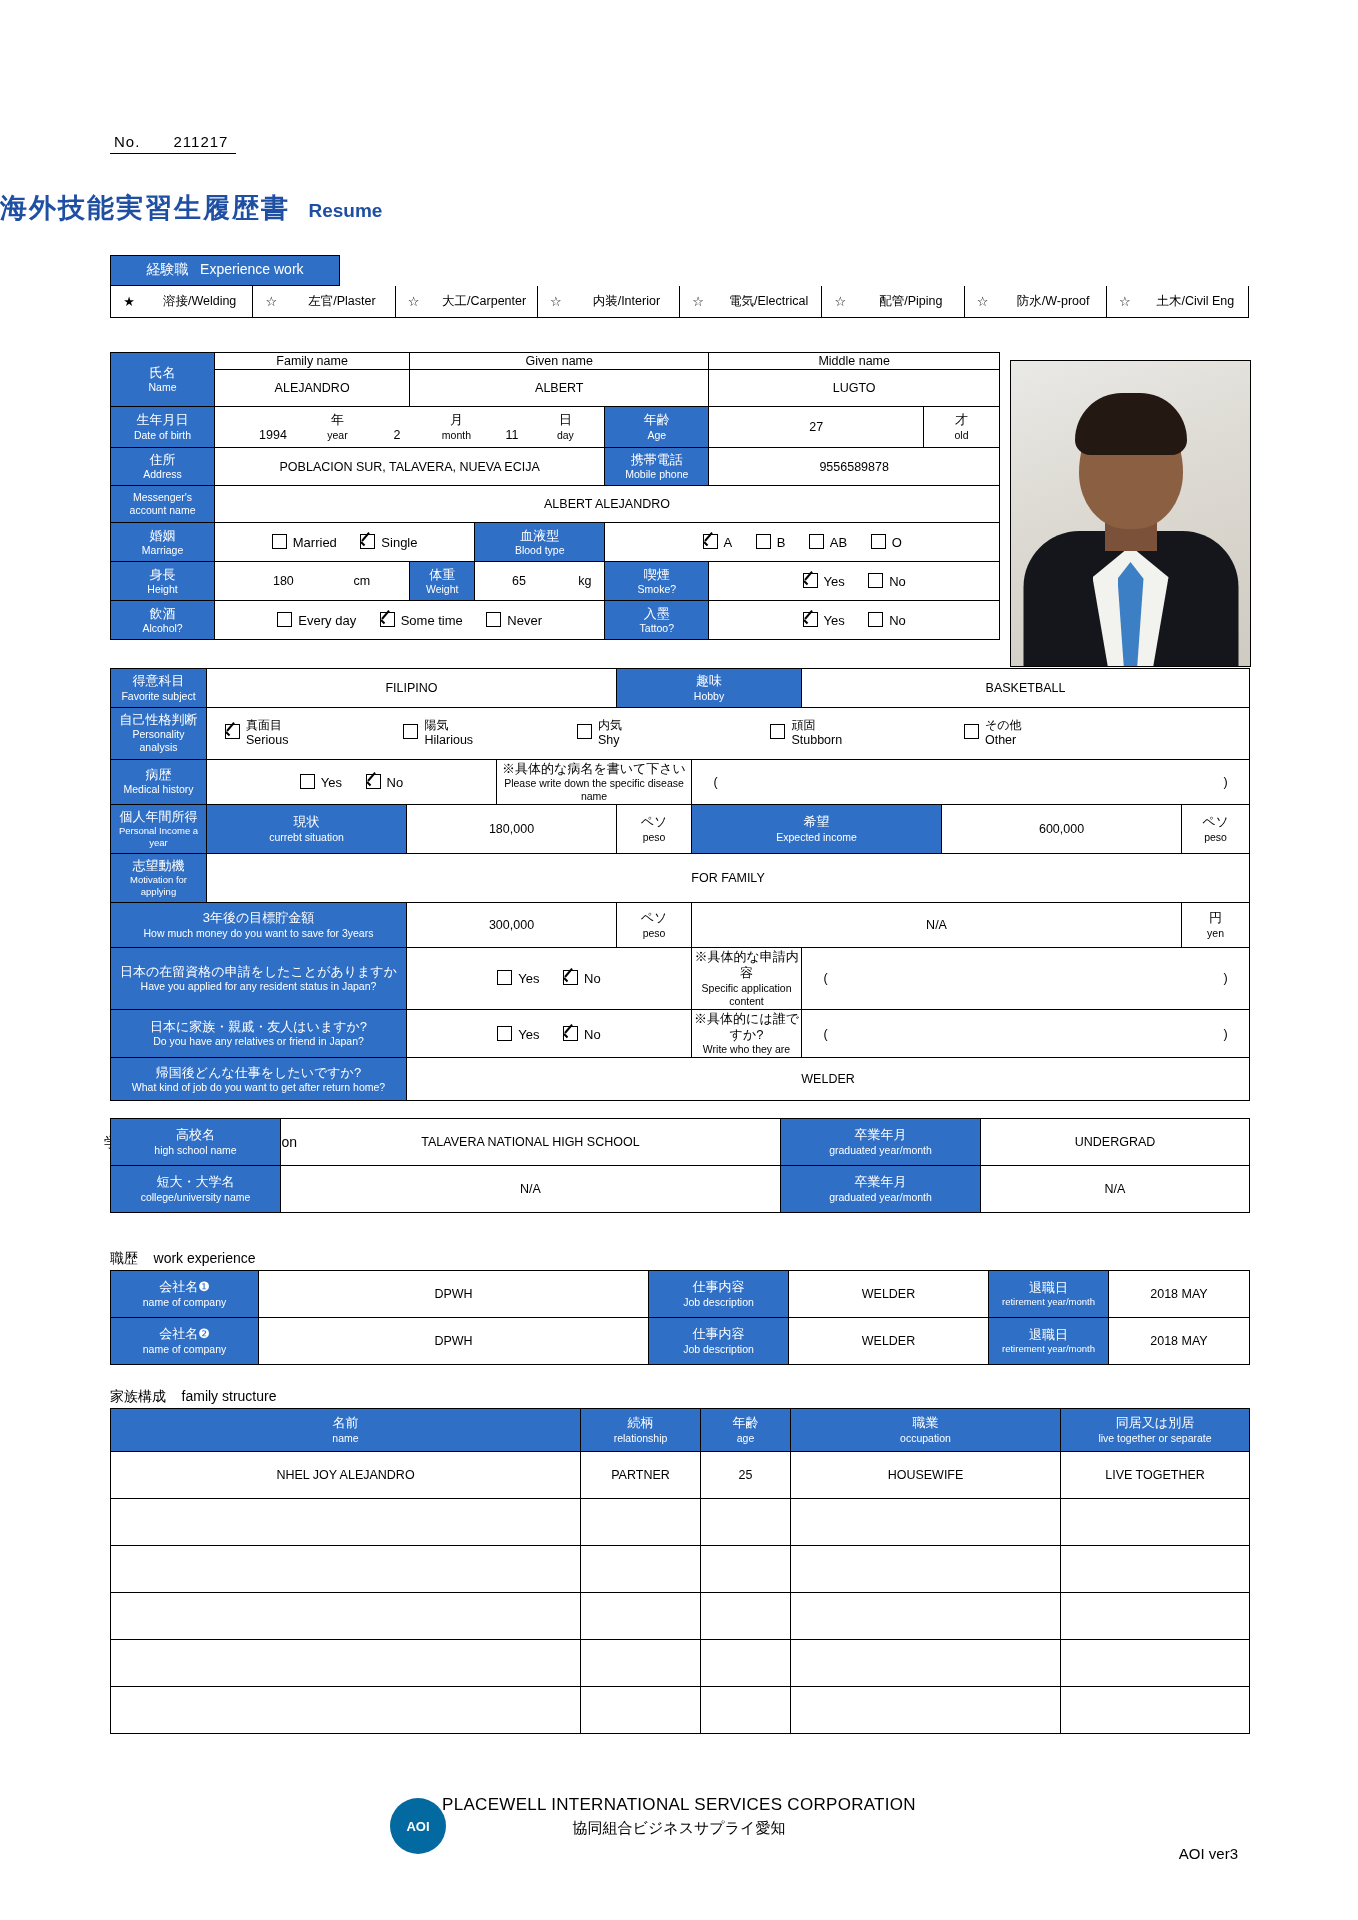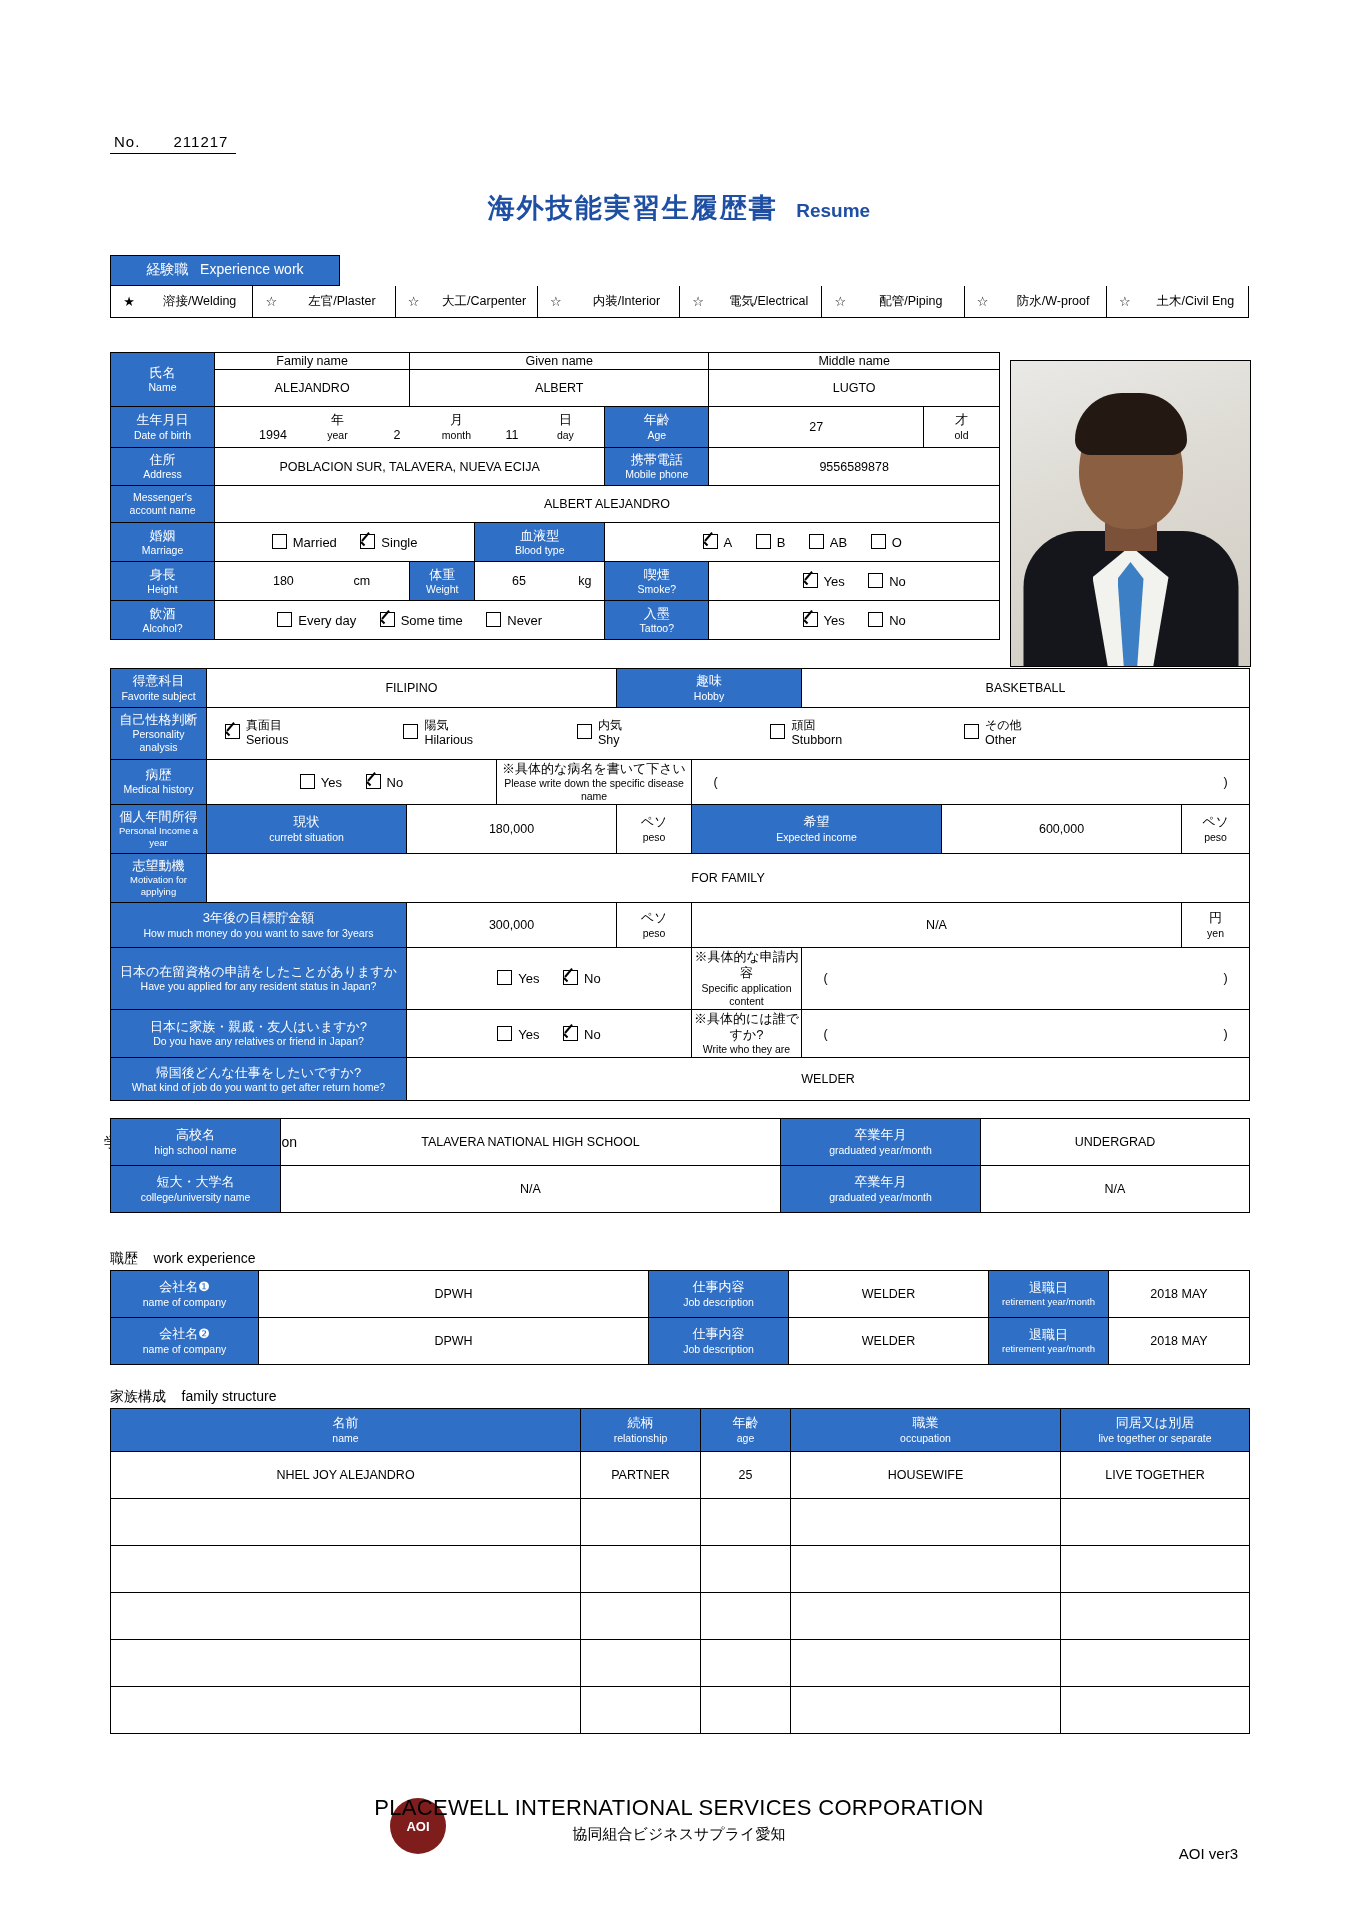--- a/index.html
+++ b/index.html
@@ -9,21 +9,21 @@
     font-family:"Liberation Sans", sans-serif;
     color:#000;
     -webkit-font-smoothing:antialiased;
   }
   .page{position:relative;width:1358px;height:1920px;}
 
   
   .docno{position:absolute;left:110px;top:133px;font-size:15px;letter-spacing:1px;
          border-bottom:1.5px solid #000;padding:0 8px 3px 4px;}
   .docno .lbl{margin-right:28px;}
-  .title{position:absolute;left:0;right:0;top:190px;text-align:center;}
+  .title{position:absolute;left:0;right:0;top:190px;}
   .title .jp{font-size:27px;font-weight:bold;color:#1f4fa3;letter-spacing:2px;}
   .title .en{font-size:19px;font-weight:bold;color:#1f4fa3;margin-left:14px;}
 
   
   .expwrap{position:absolute;left:110px;top:255px;width:1139px;}
   .exp-tab{width:228px;background:#2f6fc6;color:#fff;font-size:14px;
            text-align:center;padding:5px 0 6px;border:1px solid #000;}
   .exp-row{display:flex;border:1px solid #000;border-top:none;height:31px;}
   .exp-star{width:36px;text-align:center;font-size:13px;}
   .exp-lbl{flex:1;text-align:center;font-size:12.5px;padding:0 4px;}
@@ -70,22 +70,22 @@
   
   .sechead{position:absolute;font-size:14px;}
   .block{position:absolute;left:110px;width:1139px;}
 
   .fam td{height:34px;}
   .sig{position:absolute;left:110px;top:1700px;width:1139px;}
 
   
   .footer{position:absolute;left:0;right:0;top:1795px;text-align:center;}
   .aoi{position:absolute;left:390px;top:1798px;width:56px;height:56px;border-radius:50%;
-       background:#7f1d1d;color:#fff;font-size:13px;font-weight:bold;display:flex;align-items:center;justify-content:center;}
-  .f1{font-size:22px;letter-spacing:.3px;}
+       background:#0369a1;color:#fff;font-size:13px;font-weight:bold;display:flex;align-items:center;justify-content:center;}
+  .f1{font-size:17px;letter-spacing:.3px;}
   .f2{font-size:15px;margin-top:4px;}
   .f3{font-size:13px;margin-top:5px;}
   .ver{position:absolute;right:120px;top:1845px;font-size:15px;}
   .big{font-size:17px;}
 </style>
 </head>
 <body>
 
 <div class="page">
 

